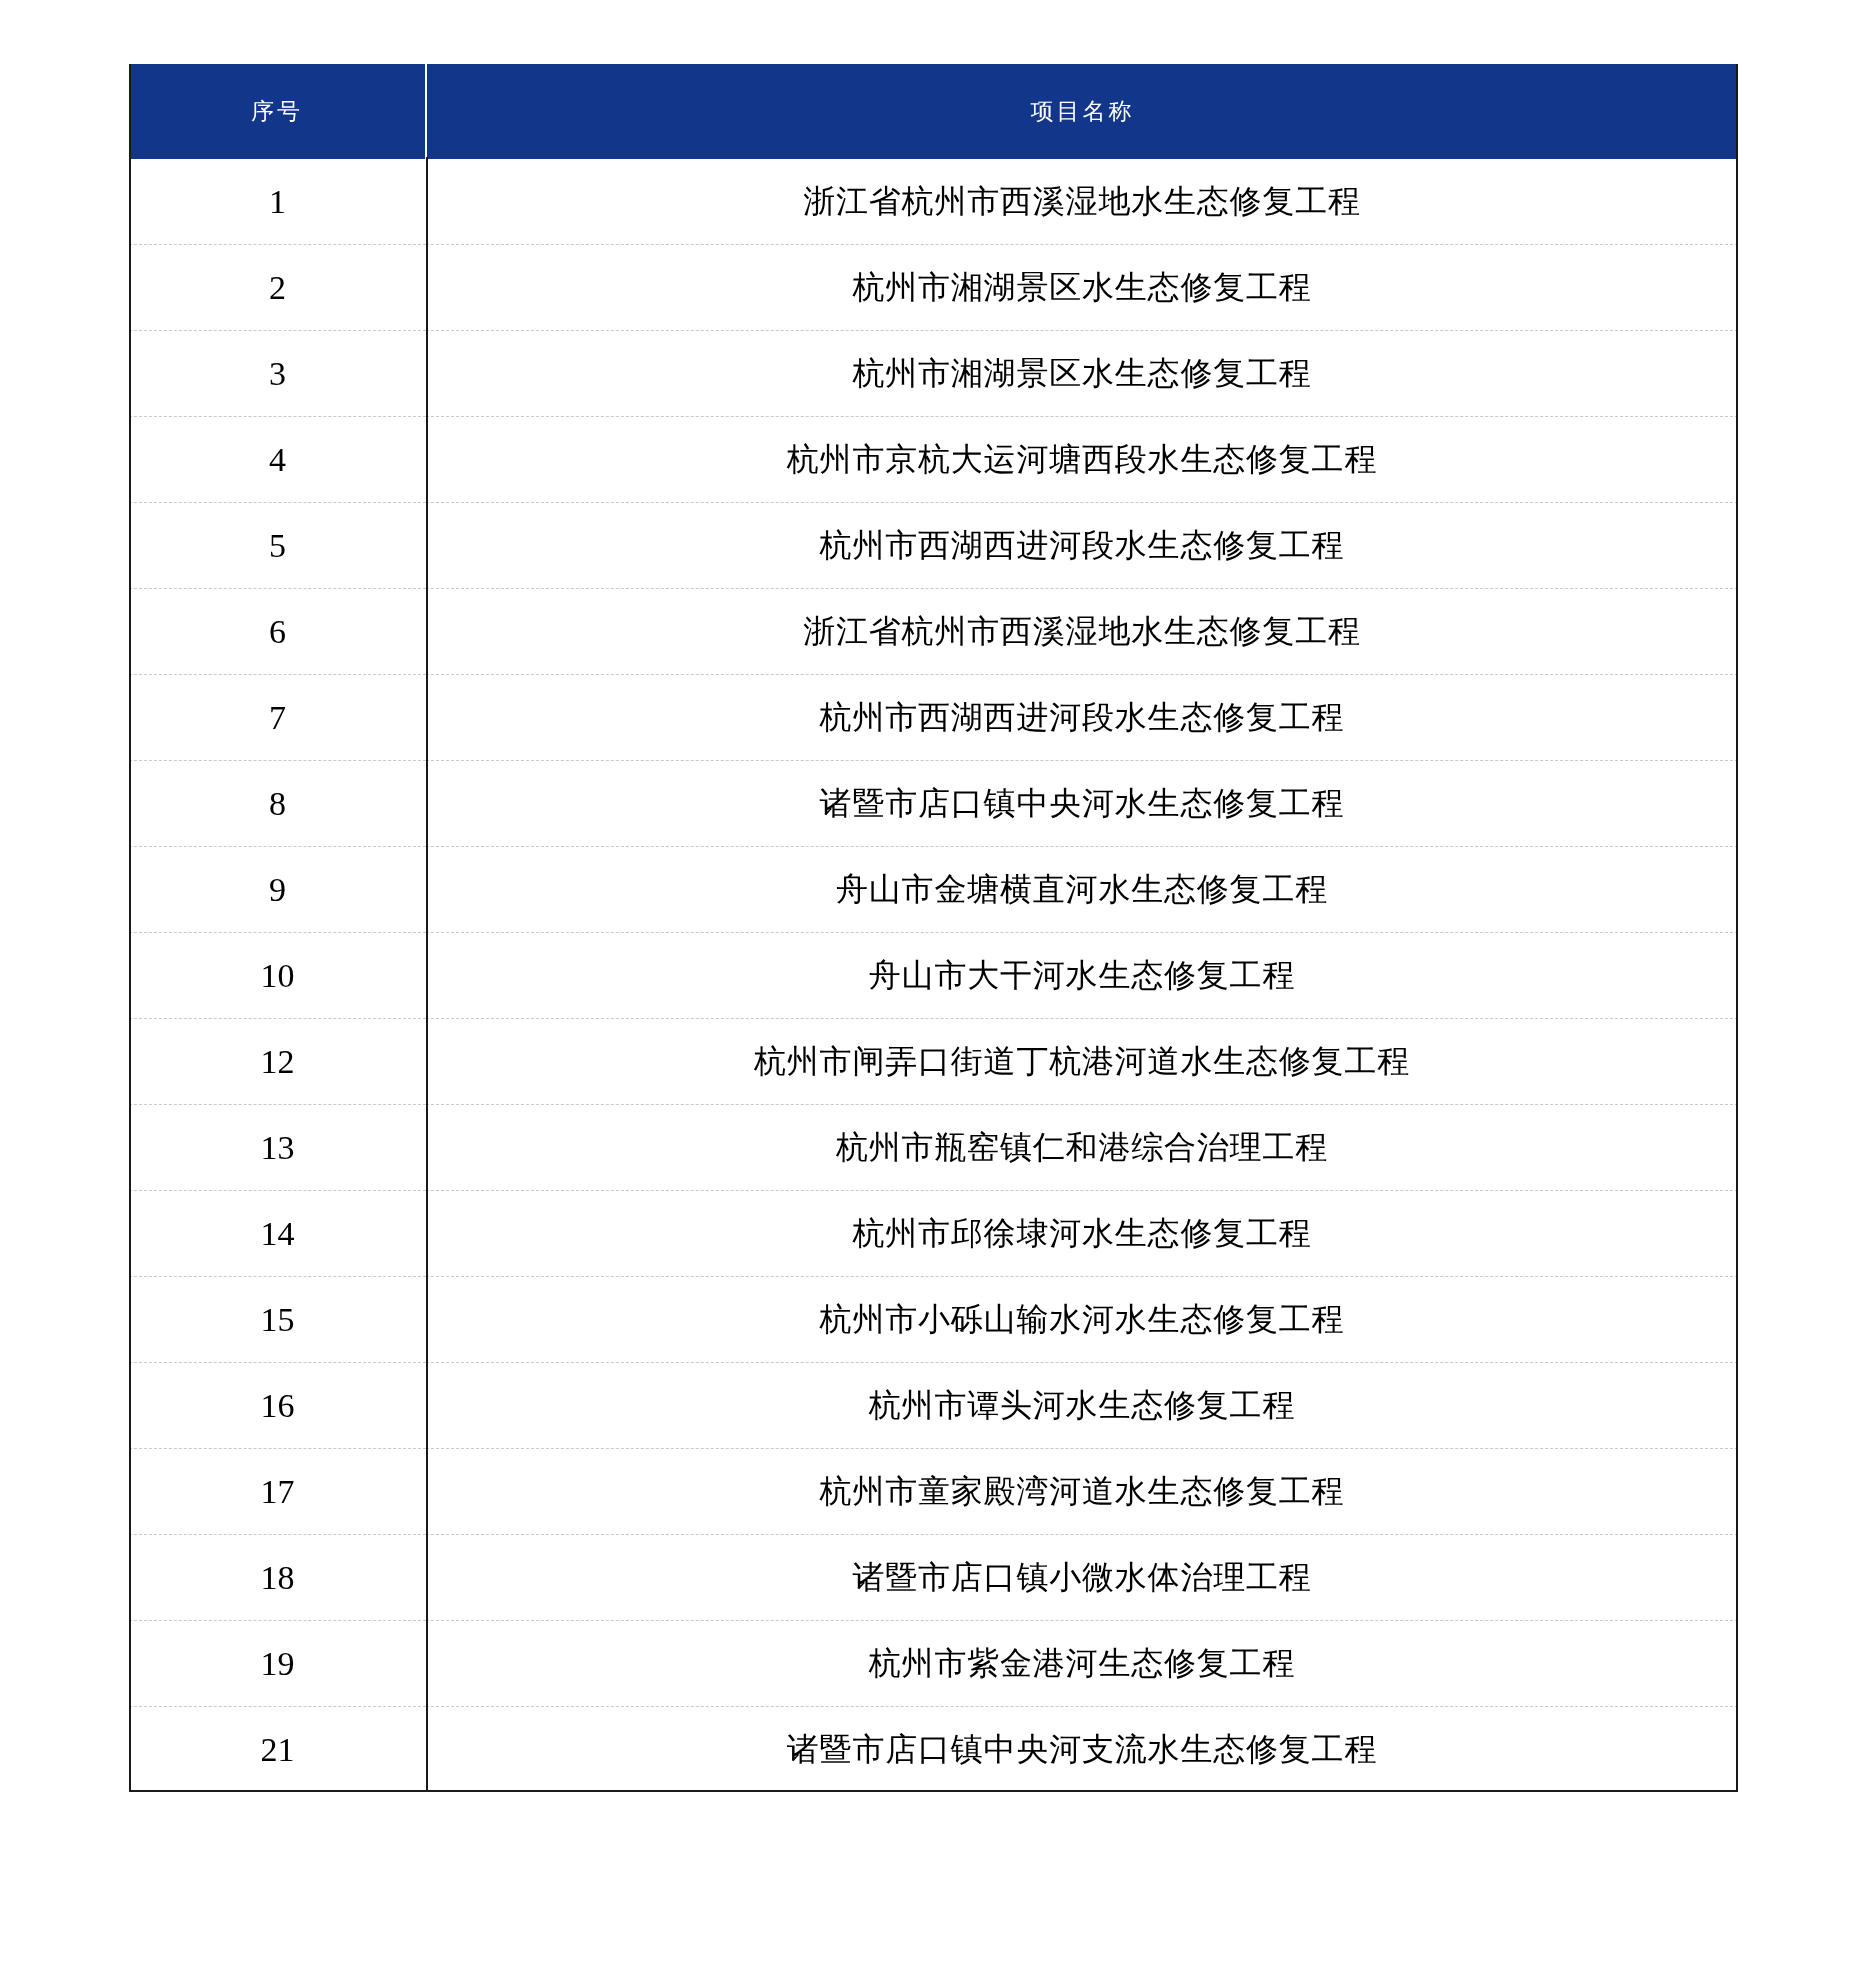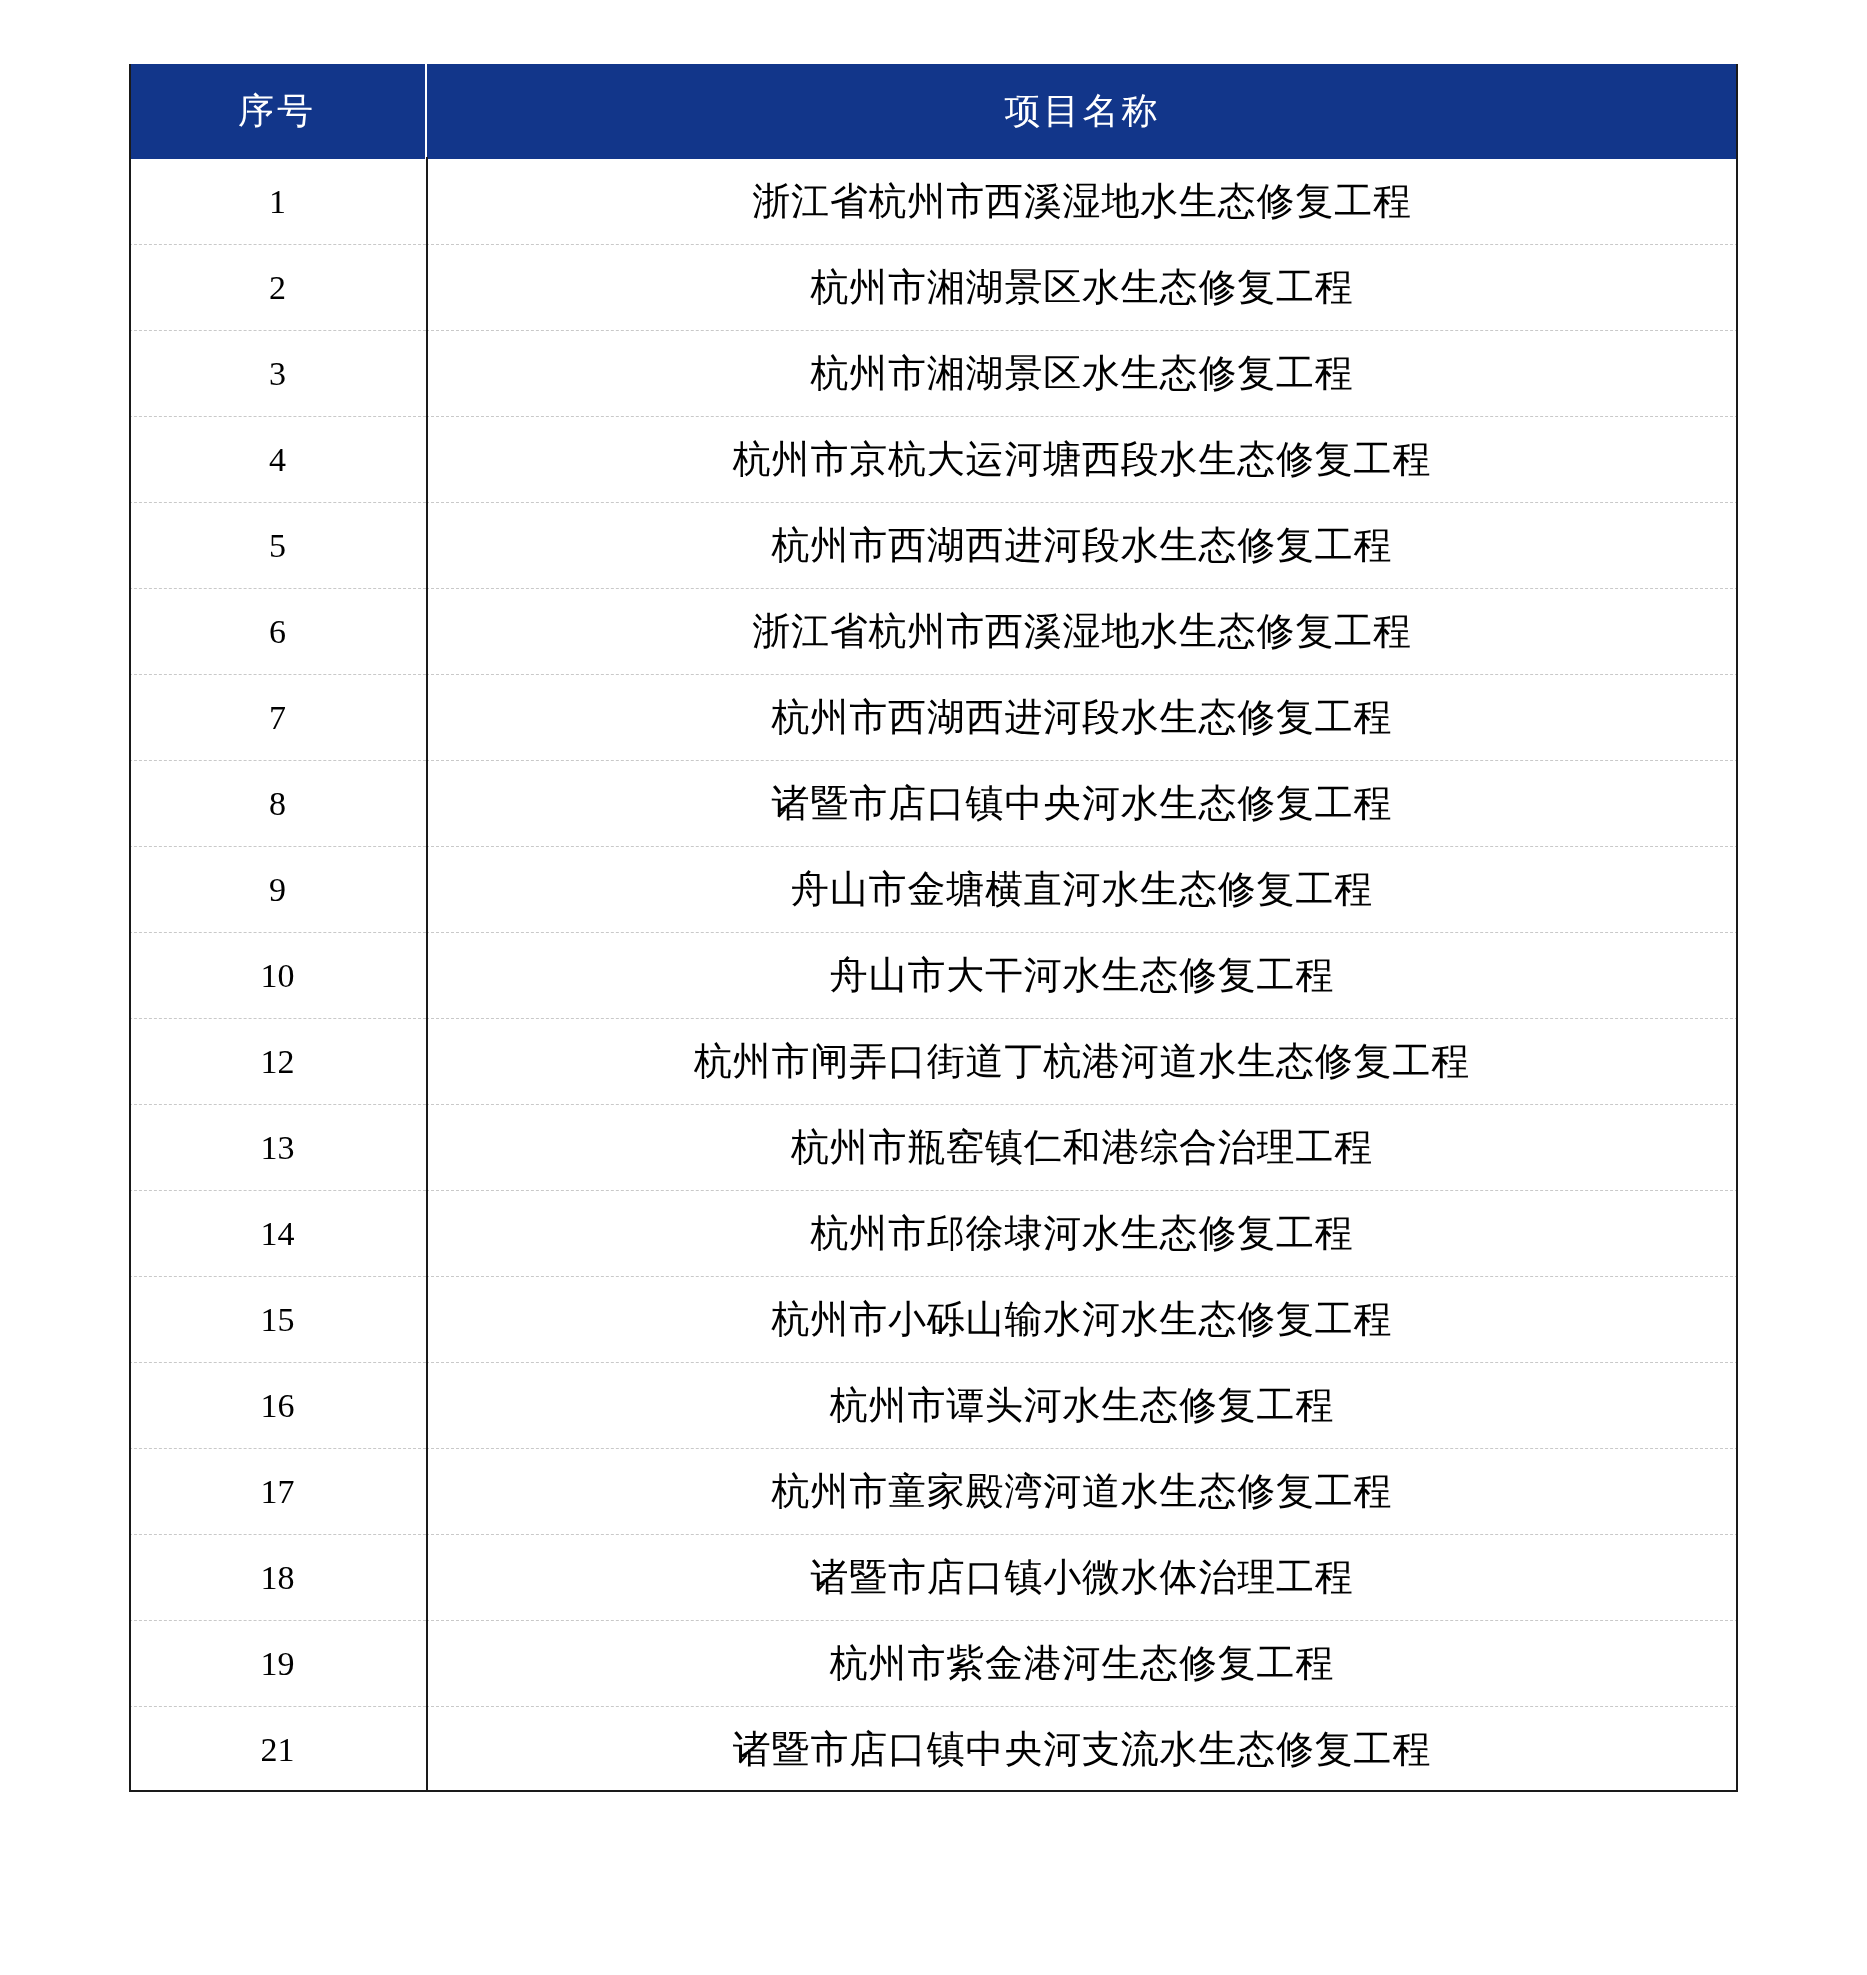--- a/index.html
+++ b/index.html
@@ -24,34 +24,34 @@
     border-collapse: collapse;
     width: 1609px;
     table-layout: fixed;
   }
   table.project-table col.col-seq { width: 297px; }
   table.project-table col.col-name { width: 1312px; }
 
   thead th {
     background: #12368a;
     color: #ffffff;
-    font-size: 36px;
+    font-size: 23px;
     font-weight: normal;
     letter-spacing: 3px;
     height: 93px;
     text-align: center;
     vertical-align: middle;
     border: none;
   }
   thead th.th-seq {
     border-right: 2.3px solid #ffffff;
   }
   tbody td {
     height: 83px;
-    font-size: 38px;
+    font-size: 32px;
     text-align: center;
     vertical-align: middle;
     border-bottom: 1.5px dashed #c9c9c9;
     background: #ffffff;
     letter-spacing: 0.8px;
     white-space: nowrap;
     overflow: hidden;
   }
   tbody tr:last-child td {
     border-bottom: none;

